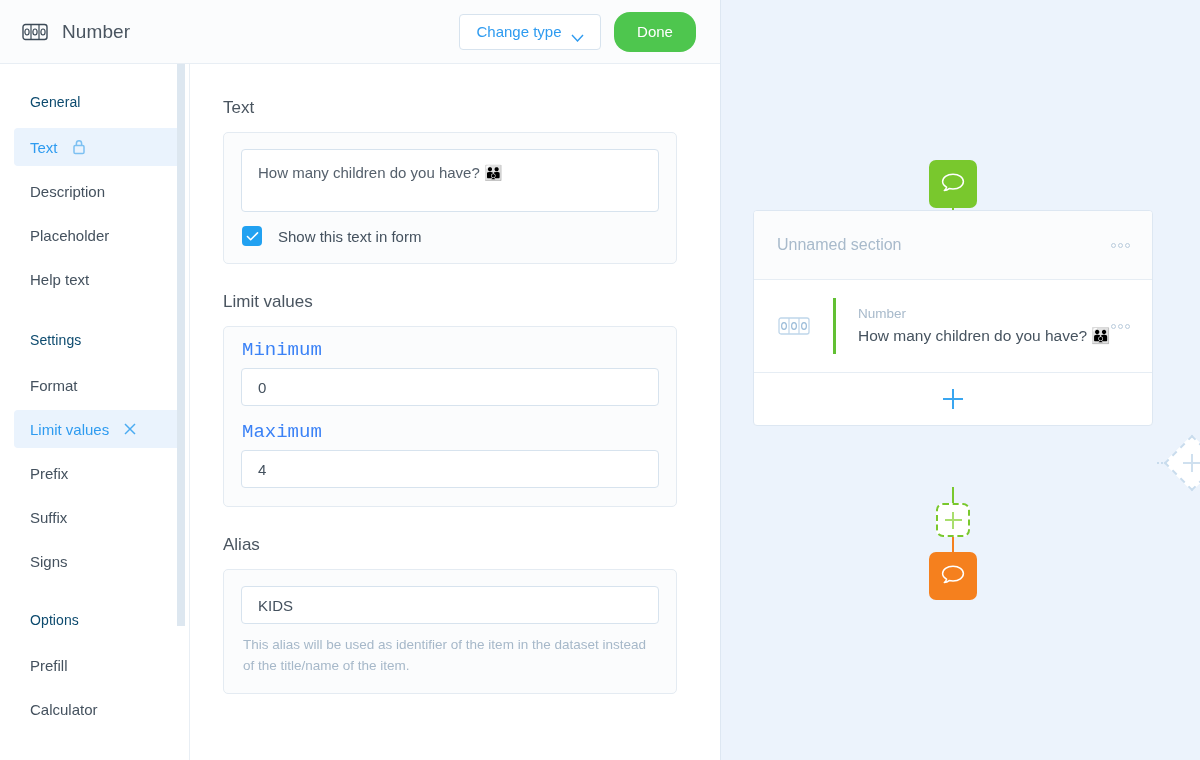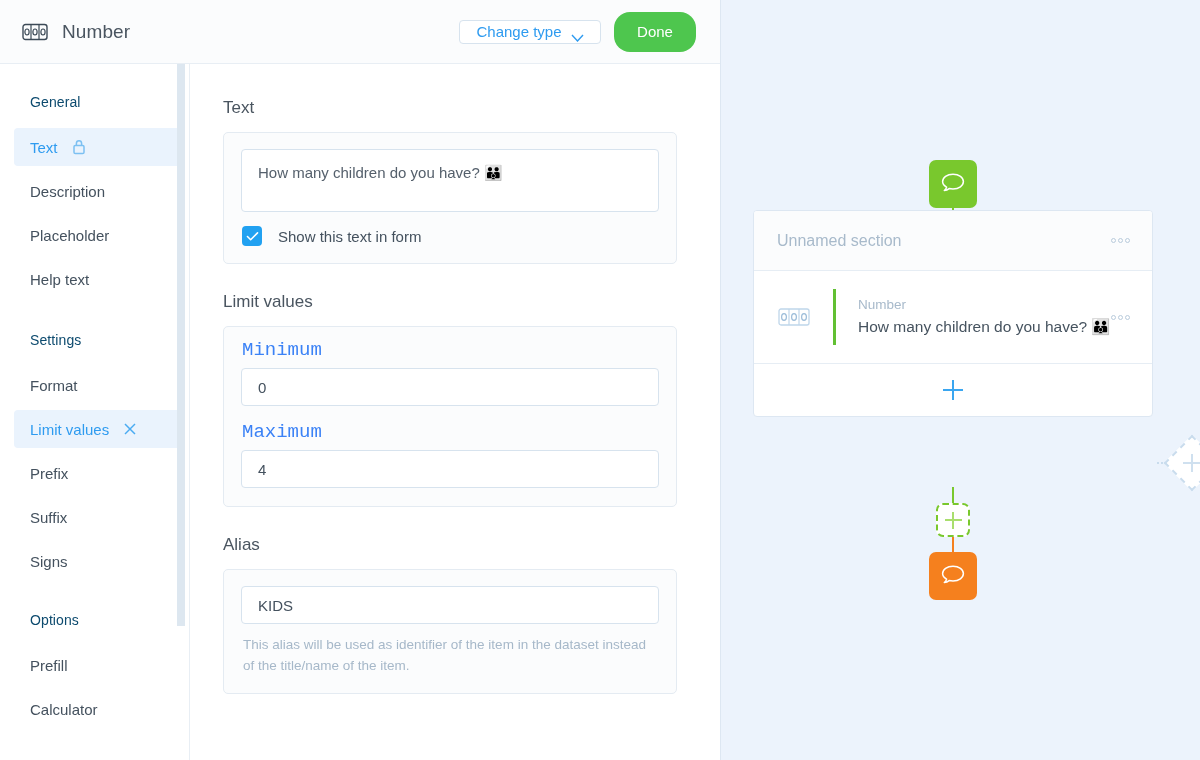--- a/index.html
+++ b/index.html
@@ -51,21 +51,21 @@
     margin-right: 14px;
   }
   .hdr-title {
     font-size: 19px;
     color: #4a5560;
     font-weight: 400;
     letter-spacing: .1px;
   }
   .hdr-spacer { flex: 1 1 auto; }
   .btn-change-type {
-    height: 24px;
+    height: 36px;
     min-width: 142px;
     border: 1px solid #d7e3ee;
     border-radius: 4px;
     background: #ffffff;
     color: #2e9bf0;
     font-size: 15px;
     display: flex;
     align-items: center;
     justify-content: center;
     gap: 9px;
@@ -366,21 +366,21 @@
     left: 32px;
     top: 210px;
     width: 400px;
     background: #ffffff;
     border: 1px solid #dde7f2;
     border-radius: 4px;
     box-sizing: border-box;
     overflow: hidden;
   }
   .sec-head {
-    height: 60px;
+    height: 69px;
     background: #fbfcfd;
     border-bottom: 1px solid #e6edf4;
     display: flex;
     align-items: center;
     padding: 0 22px 0 23px;
     box-sizing: border-box;
   }
   .sec-head-title {
     font-size: 16px;
     color: #a8bacb;

